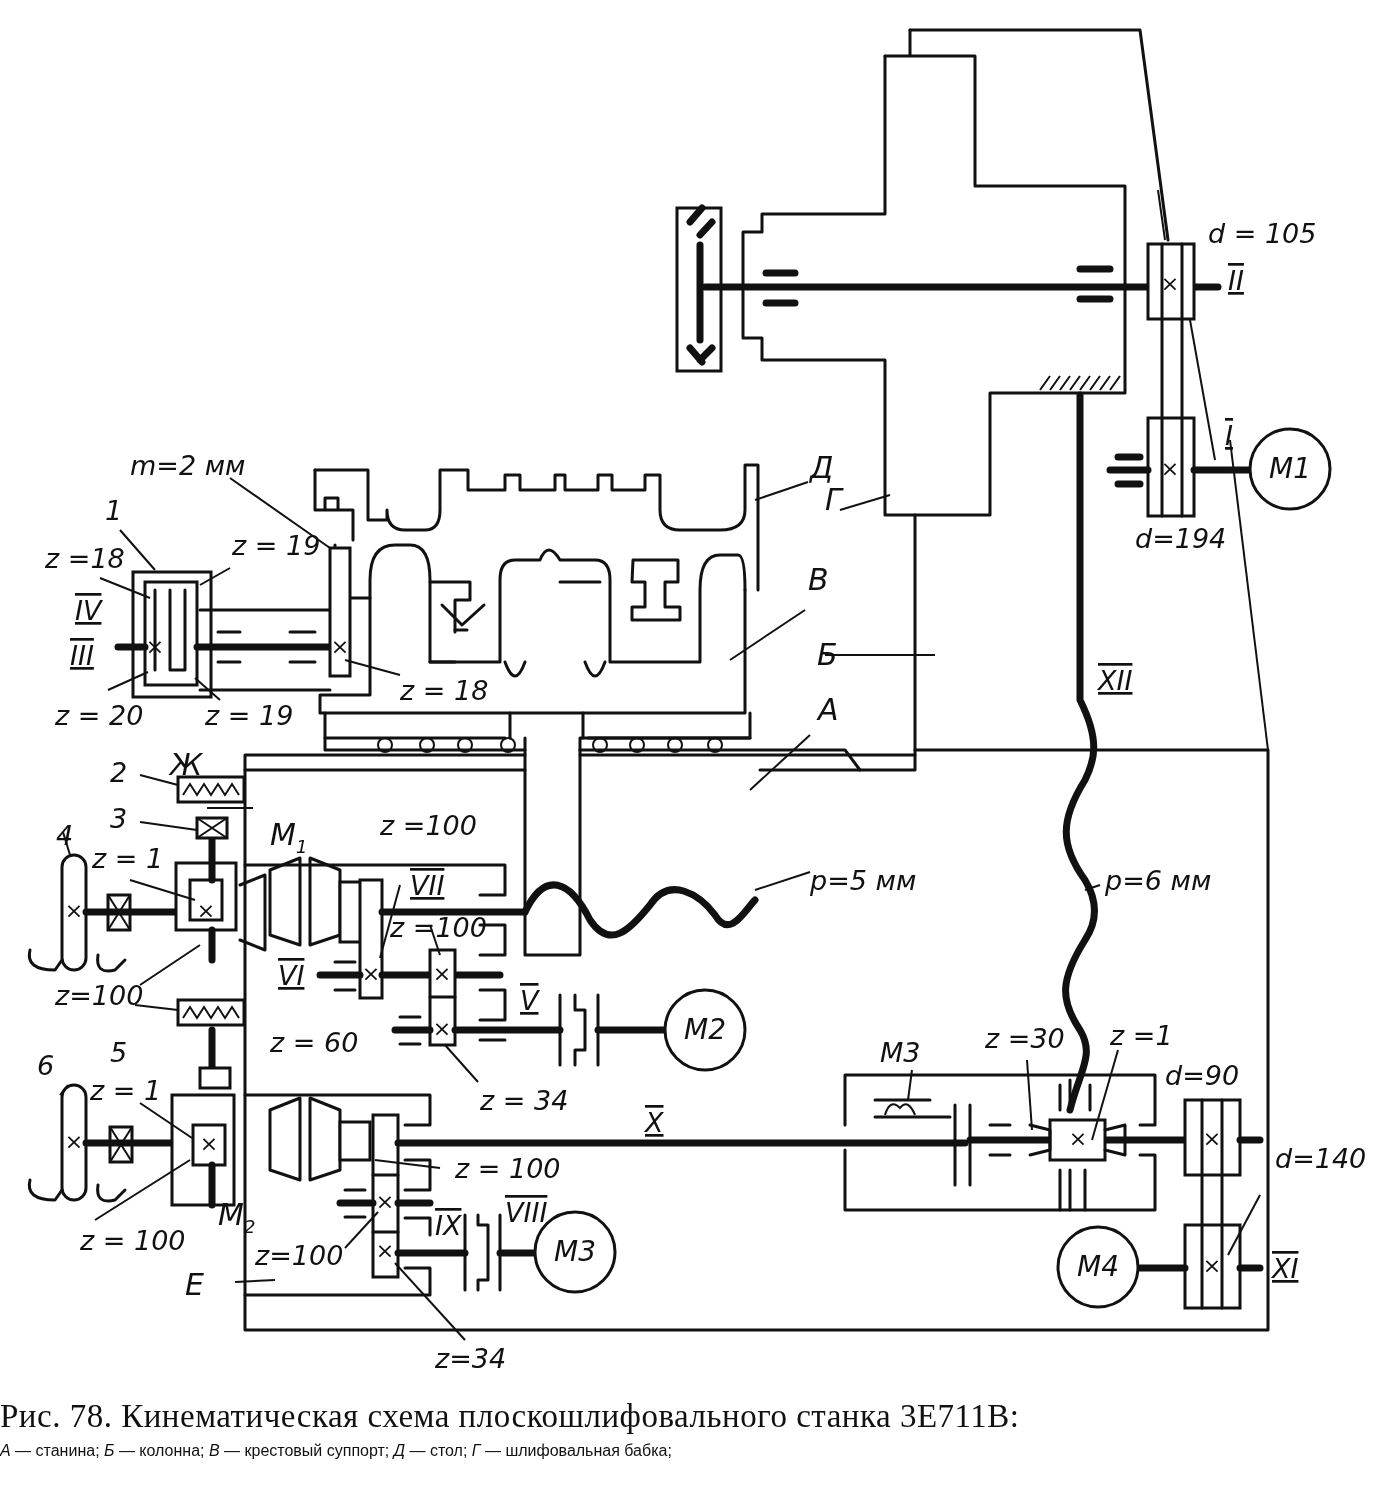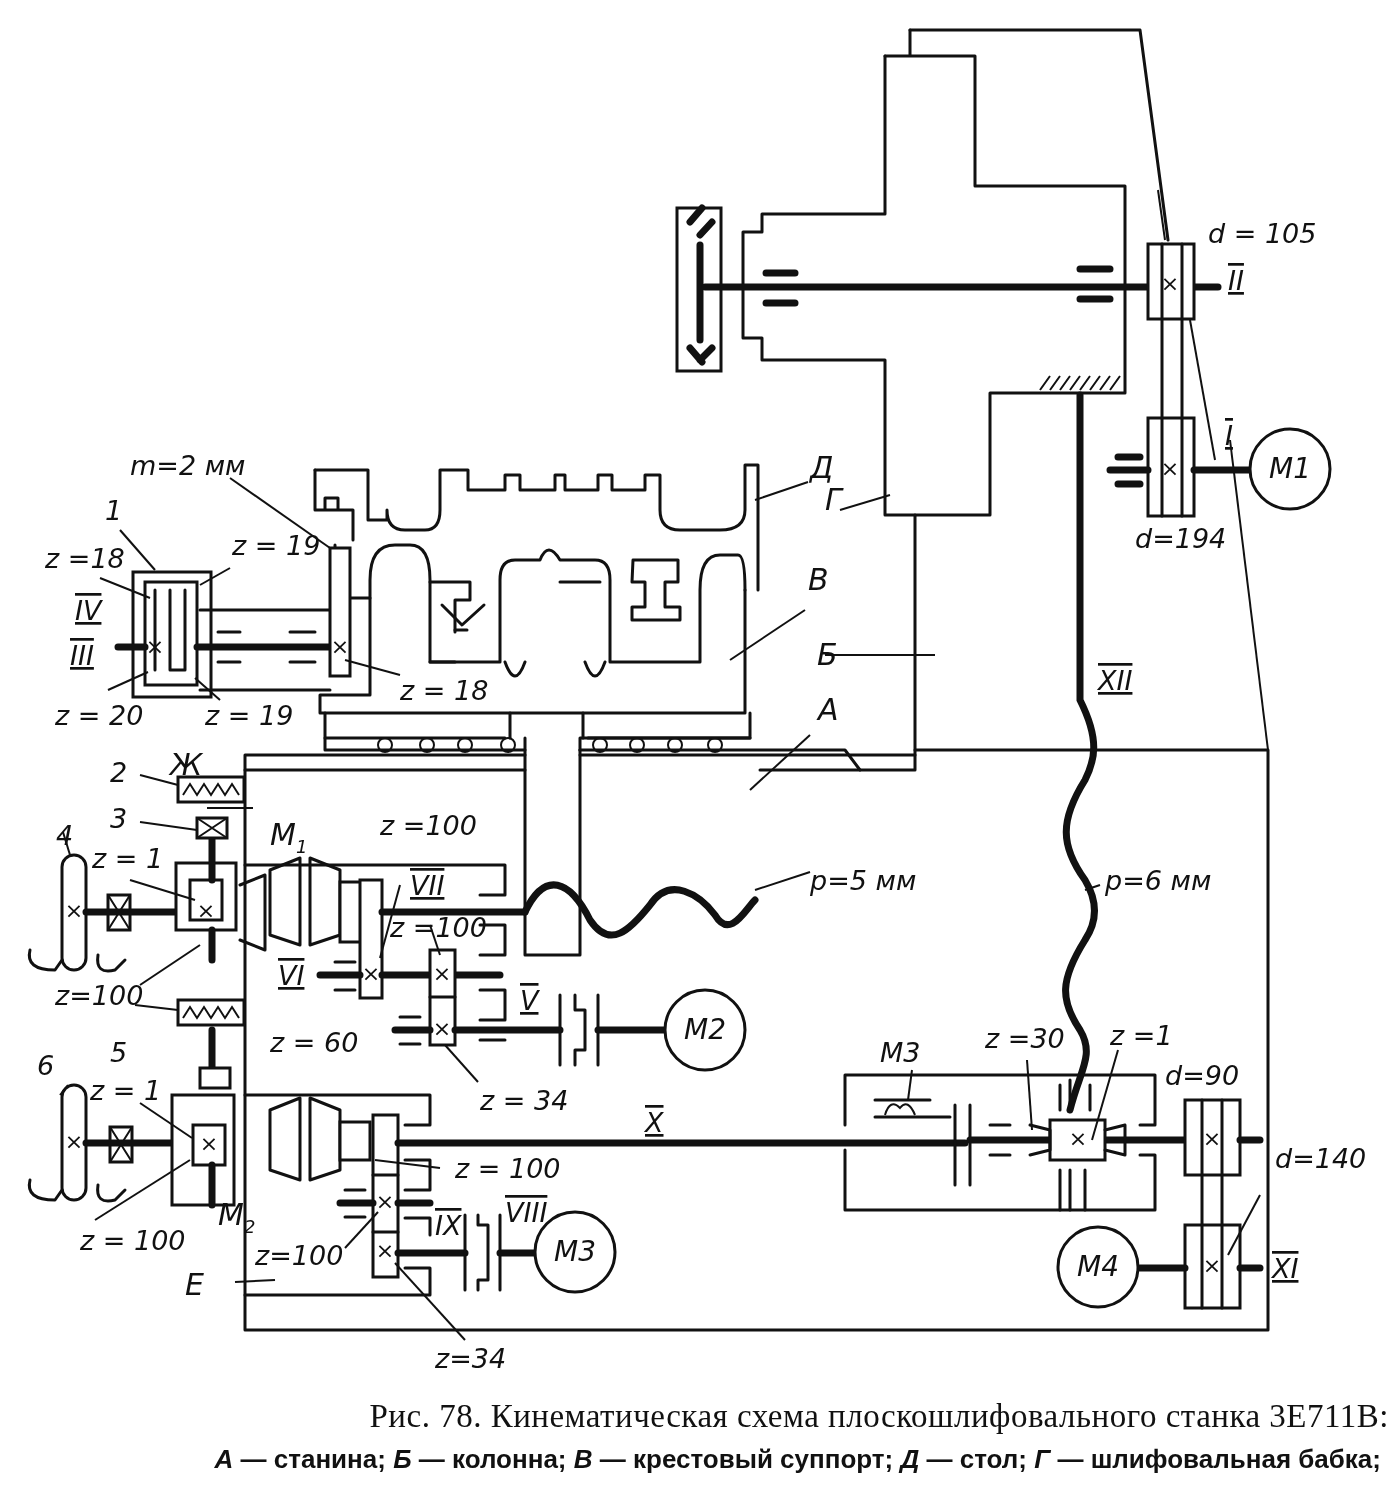--- a/index.html
+++ b/index.html
@@ -7,23 +7,23 @@
   #diagram{position:absolute;left:0;top:0;width:1389px;height:1380px;}
   #diagram .ln{stroke:#111;stroke-width:3;fill:none;stroke-linecap:round;stroke-linejoin:round;}
   #diagram .thin{stroke:#111;stroke-width:2;fill:none;}
   #diagram .shaft{stroke:#111;stroke-width:7;fill:none;stroke-linecap:round;}
   #diagram .screw{stroke:#111;stroke-width:7;fill:none;stroke-linecap:round;}
   #diagram .box{stroke:#111;stroke-width:3;fill:#fff;}
   #diagram .lbl{font-family:"DejaVu Sans",sans-serif;font-style:italic;font-size:27px;fill:#111;}
   #diagram .lbl-big{font-family:"DejaVu Sans",sans-serif;font-style:italic;font-size:30px;fill:#111;}
   #diagram .motor-txt{font-family:"DejaVu Sans",sans-serif;font-style:italic;font-size:28px;fill:#111;text-anchor:middle;dominant-baseline:middle;}
   #diagram .xmark{font-family:"DejaVu Sans",sans-serif;font-size:22px;fill:#111;text-anchor:middle;dominant-baseline:middle;}
-  #caption{position:absolute;left:0;top:1395px;width:1389px;text-align:right;}
+  #caption{position:absolute;left:0;top:1395px;width:1389px;text-align:left;}
   #caption .title{font-family:"Liberation Serif",serif;font-size:33px;letter-spacing:0.5px;margin:0;line-height:42px;}
-  #caption .legend{font-family:"Liberation Sans",sans-serif;font-weight:bold;font-size:26px;margin:8px;line-height:28px;}
+  #caption .legend{font-family:"Liberation Sans",sans-serif;font-weight:normal;font-size:16px;margin:0;line-height:28px;}
   #caption .legend i{font-style:italic;}
 </style>
 </head>
 <body>
 
 <svg id="diagram" viewBox="0 0 1389 1380" xmlns="http://www.w3.org/2000/svg">
 
   <g>
     <path class="ln" d="M910,30 L1140,30 L1168,240"></path>
     <path class="ln" d="M910,30 L910,56 M885,56 L975,56 L975,186 L1125,186 L1125,393 L990,393 L990,515 L915,515 L915,770 L760,770"></path>

